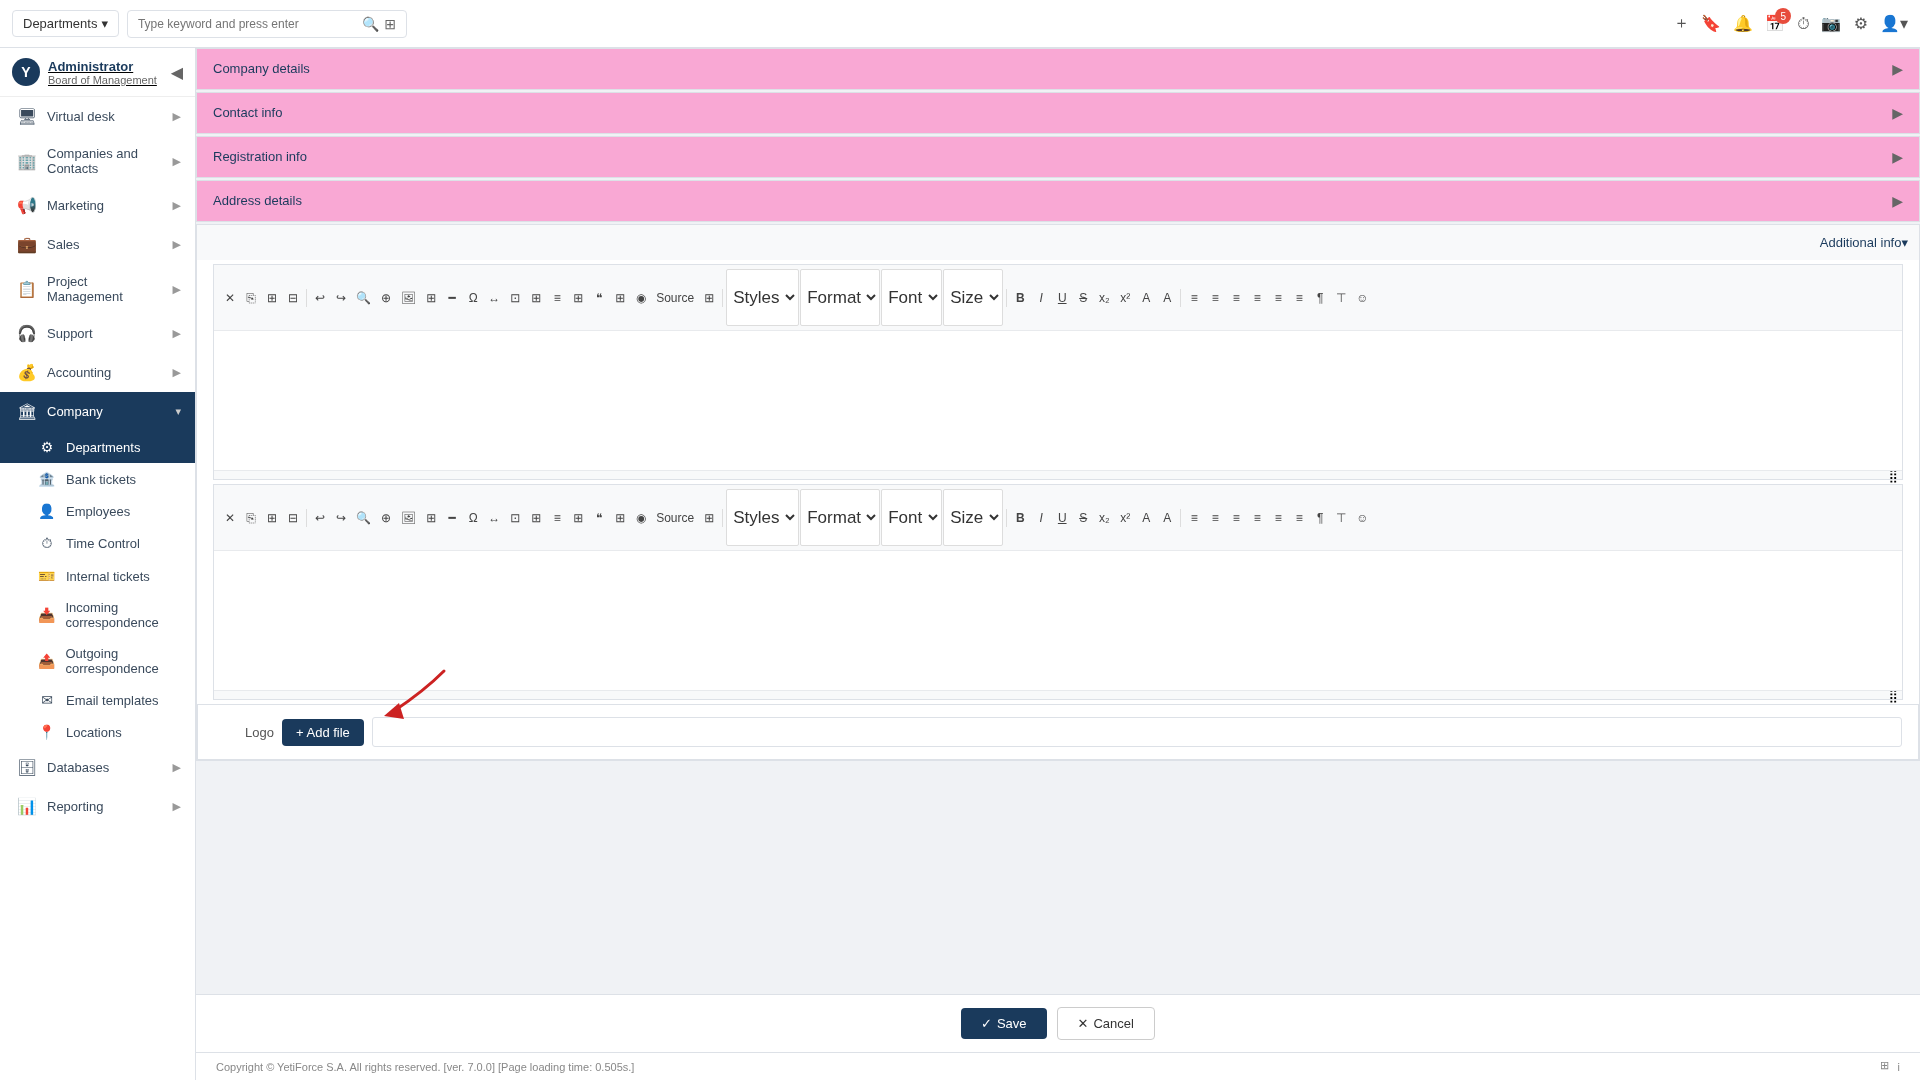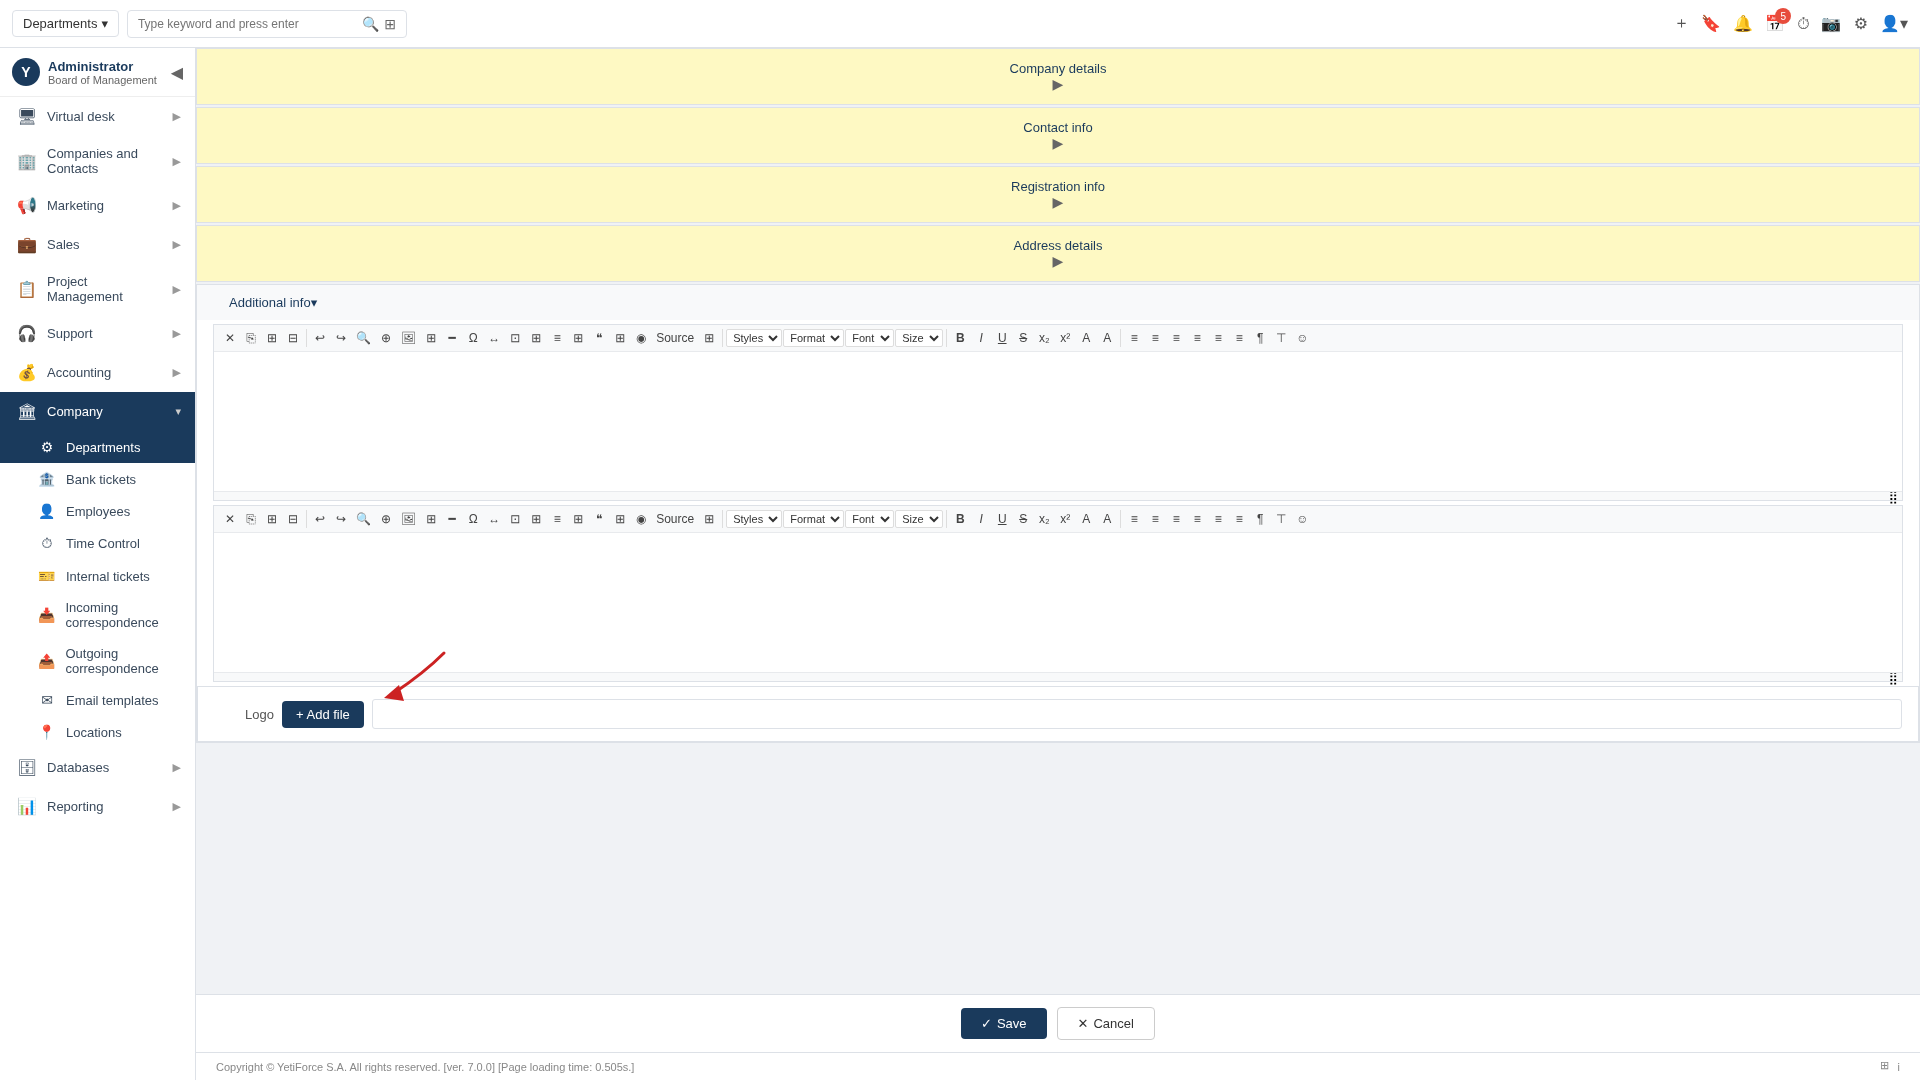--- a/index.html
+++ b/index.html
@@ -41,21 +41,21 @@
       display: flex; flex-direction: column; overflow-y: auto; flex-shrink: 0;
     }
     .sidebar-logo {
       display: flex; align-items: center; gap: 8px; padding: 10px 12px;
       border-bottom: 1px solid #eee; flex-shrink: 0;
     }
     .sidebar-logo .logo-icon {
       width: 28px; height: 28px; background: #1a3a5c; border-radius: 50%;
       display: flex; align-items: center; justify-content: center; color: #fff; font-size: 14px; font-weight: bold;
     }
-    .sidebar-logo .user-info { display: flex; flex-direction: column; }
+    .sidebar-logo .user-info { display: flex; flex-direction: column; text-decoration: underline; }
     .sidebar-logo .user-name { font-weight: 600; font-size: 13px; color: #1a3a5c; }
     .sidebar-logo .user-role { font-size: 11px; color: #666; }
     .sidebar-collapse { margin-left: auto; cursor: pointer; color: #666; font-size: 16px; }
 
     .nav-item {
       display: flex; align-items: center; gap: 10px; padding: 10px 14px;
       cursor: pointer; color: #3a4a5c; font-size: 13px; border-left: 3px solid transparent;
       transition: background 0.15s;
     }
     .nav-item .nav-icon { font-size: 16px; width: 20px; text-align: center; flex-shrink: 0; }
@@ -69,51 +69,50 @@
     .nav-sub-item.active { background: #1a3a5c; color: #fff; }
     .nav-sub-item .nav-icon { font-size: 14px; width: 18px; text-align: center; }
 
     
     .main-content { flex: 1; overflow-y: auto; padding: 0; background: #f0f2f5; }
 
     .section-card {
       background: #fff; border: 1px solid #dde1e7; margin: 0 0 2px 0;
     }
     .section-header {
-      display: flex; align-items: center; justify-content: space-between;
+      display: flex; align-items: flex-start; justify-content: space-between;
       padding: 12px 16px; cursor: pointer; color: #1a3a5c; font-size: 13px; font-weight: 500;
-      background: #fef9c3;
-      flex-direction: column;
+      background: #f9a8d4;
     }
     .section-header .arrow { font-size: 14px; color: #666; }
 
     .additional-info-section { background: #fff; border: 1px solid #dde1e7; margin-bottom: 2px; }
     .additional-info-header {
-      display: flex; align-items: center; justify-content: flex-start;
-      padding: 10px 32px; cursor: pointer; color: #1a3a5c; font-size: 13px; font-weight: 500;
+      display: flex; align-items: center; justify-content: flex-end;
+      padding: 10px 11px; cursor: pointer; color: #1a3a5c; font-size: 13px; font-weight: 500;
       background: #f8f9fa;
     }
 
     .notes-section { background: #fff; padding: 0; }
     .notes-label { padding: 8px 16px 4px 16px; font-size: 13px; color: #333; font-weight: 500; }
 
     
     .editor-container { border: 1px solid #dde1e7; margin: 4px 16px; background: #fff; }
     .editor-toolbar {
       display: flex; align-items: center; flex-wrap: wrap; gap: 1px;
       padding: 4px 6px; border-bottom: 1px solid #e8eaed; background: #f8f9fa;
     }
     .toolbar-btn {
       padding: 2px 4px; cursor: pointer; color: #444; font-size: 12px; border: none;
       background: transparent; border-radius: 2px; min-width: 20px; text-align: center;
     }
     .toolbar-divider { width: 1px; height: 18px; background: #ddd; margin: 0 2px; }
     .toolbar-select {
-      font-size: 11px; border: 1px solid #ddd; background: #fff; color: #333;
-      padding: 1px 2px; border-radius: 2px; cursor: pointer;
+      font-size: 17px; border: 1px solid #ddd; background: #fff; color: #333;
+      padding: 17px 2px; border-radius: 2px; cursor: pointer;
     }
     .editor-body {
       height: 140px; padding: 8px; background: #fff; position: relative;
       border-bottom: 1px solid #e8eaed;
     }
     .editor-resize {
       height: 8px; background: #f8f9fa; display: flex; align-items: center; justify-content: flex-end;
       padding-right: 4px; cursor: ns-resize;
     }
 

